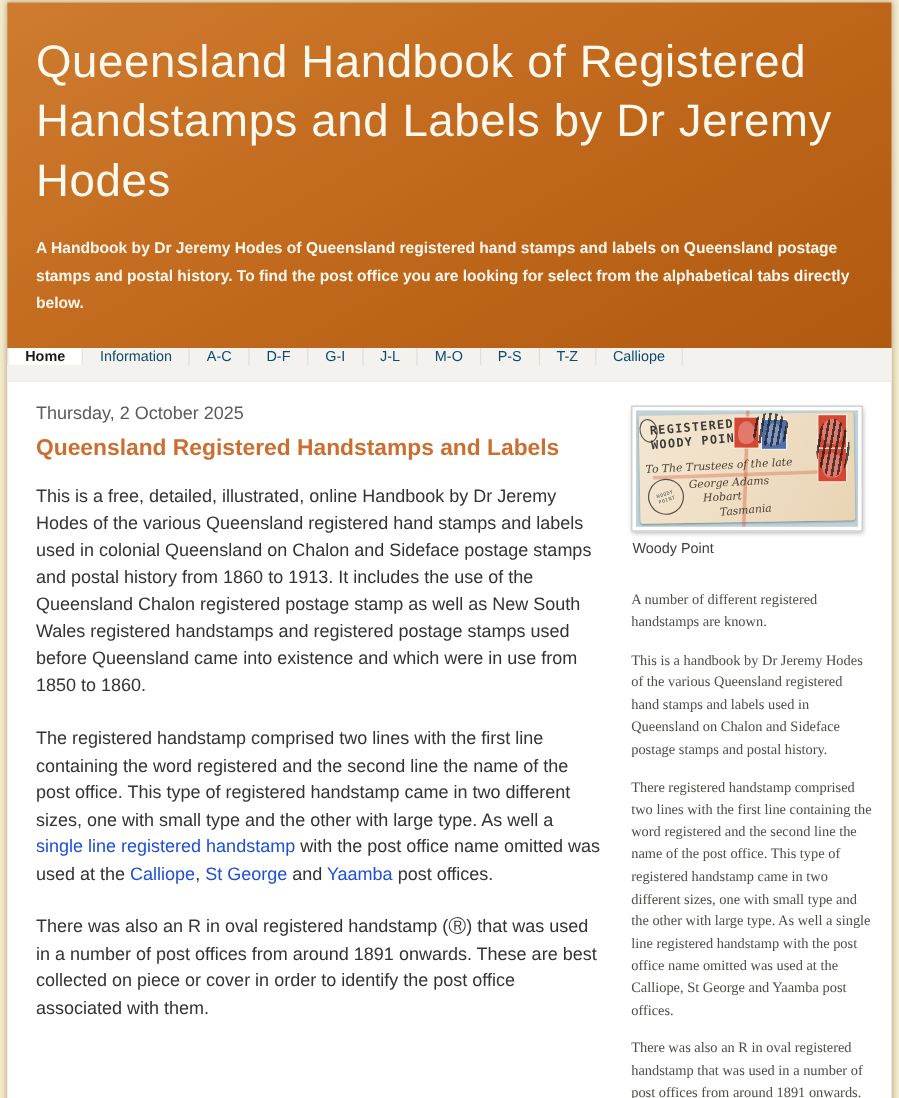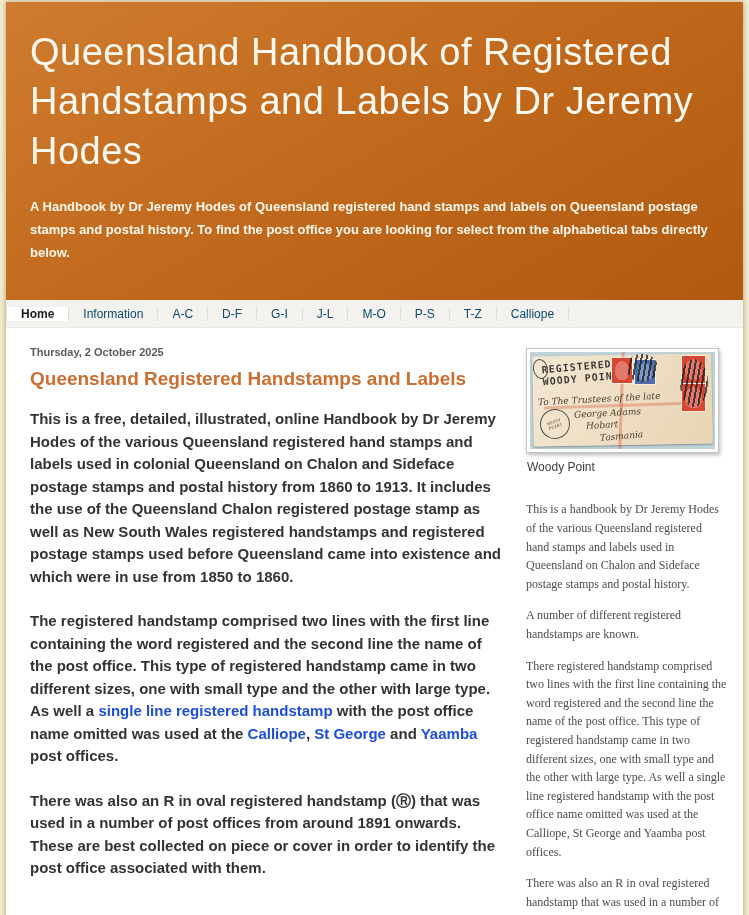--- a/index.html
+++ b/index.html
@@ -10,21 +10,21 @@
   }
   .container {
     margin:2px 6px 0 6px;
     background:#fff;
     box-shadow:0 0 5px rgba(90,60,20,.45);
     min-height:913px;
   }
   
   .header {
     background:linear-gradient(150deg,#cf7c30 0%,#c26a1d 45%,#b05a10 100%);
-    padding:26px 30px 36px 24px;
+    padding:26px 30px 26px 24px;
   }
   .blog-title {
     color:#fdf9ef;
     font-size:38px;
     font-weight:normal;
     line-height:1.3;
     letter-spacing:.5px;
   }
   .blog-desc {
     margin-top:20px;
@@ -32,21 +32,21 @@
     font-size:13px;
     font-weight:bold;
     line-height:1.75;
   }
   
   .tabbar {
     display:flex;
     background:#f4f2ee;
     border-bottom:1px solid #eceae6;
     height:28px;
-    align-items:center;
+    align-items:flex-start;
   }
   .tab {
     font-size:12px;
     color:#0c4a6e;
     padding:0 14px;
     display:flex;
     align-items:center;
     border-right:1px solid #ddd;
     cursor:pointer;
     white-space:nowrap;
@@ -58,37 +58,36 @@
     font-weight:bold;
   }
   
   .content {
     display:flex;
     gap:24px;
     padding:12px 16px 20px 24px;
   }
   .main-col { flex:1; min-width:0; }
   .post-date {
-    font-size:11px;
-    font-weight:bold;
+    font-size:15px;
+    font-weight:normal;
     color:#5a5a5a;
     margin:6px 0 10px 0;
   }
   .post-title {
     color:#cb6e30;
     font-size:19px;
     font-weight:bold;
     margin:4px 0 18px 0;
   }
   .post-body p {
     font-size:15px;
     color:#333;
     line-height:1.5;
     margin:0 0 22px 0;
-    font-weight:bold;
   }
   .post-body a {
     color:#1d4ed8;
     text-decoration:none;
     cursor:pointer;
   }
   
   .sidebar { width:201px; flex:none; padding-top:8px; }
   .img-frame {
     background:#fff;
@@ -268,21 +267,21 @@
               <div class="addr addr3">Tasmania</div>
             </div>
           <div class="cds">
             <span>WOODY</span>
             <span>POINT</span>
           </div>
         </div>
       </div>
       <div class="img-caption">Woody Point</div>
       <div class="sidebar-text">
+          <p>A number of different registered handstamps are known.</p>
           <p>This is a handbook by Dr Jeremy Hodes of the various Queensland registered hand stamps and labels used in Queensland on Chalon and Sideface postage stamps and postal history.</p>
-          <p>A number of different registered handstamps are known.</p>
           <p>There registered handstamp comprised two lines with the first line containing the word registered and the second line the name of the post office. This type of registered handstamp came in two different sizes, one with small type and the other with large type. As well a single line registered handstamp with the post office name omitted was used at the Calliope, St George and Yaamba post offices.</p>
           <p>There was also an R in oval registered handstamp that was used in a number of post offices from around 1891 onwards. These are best collected on piece or cover in order to identify the post office associated with them.</p>
         </div>
     </aside>
 
   </div>
 </div>
 
 </body></html>

